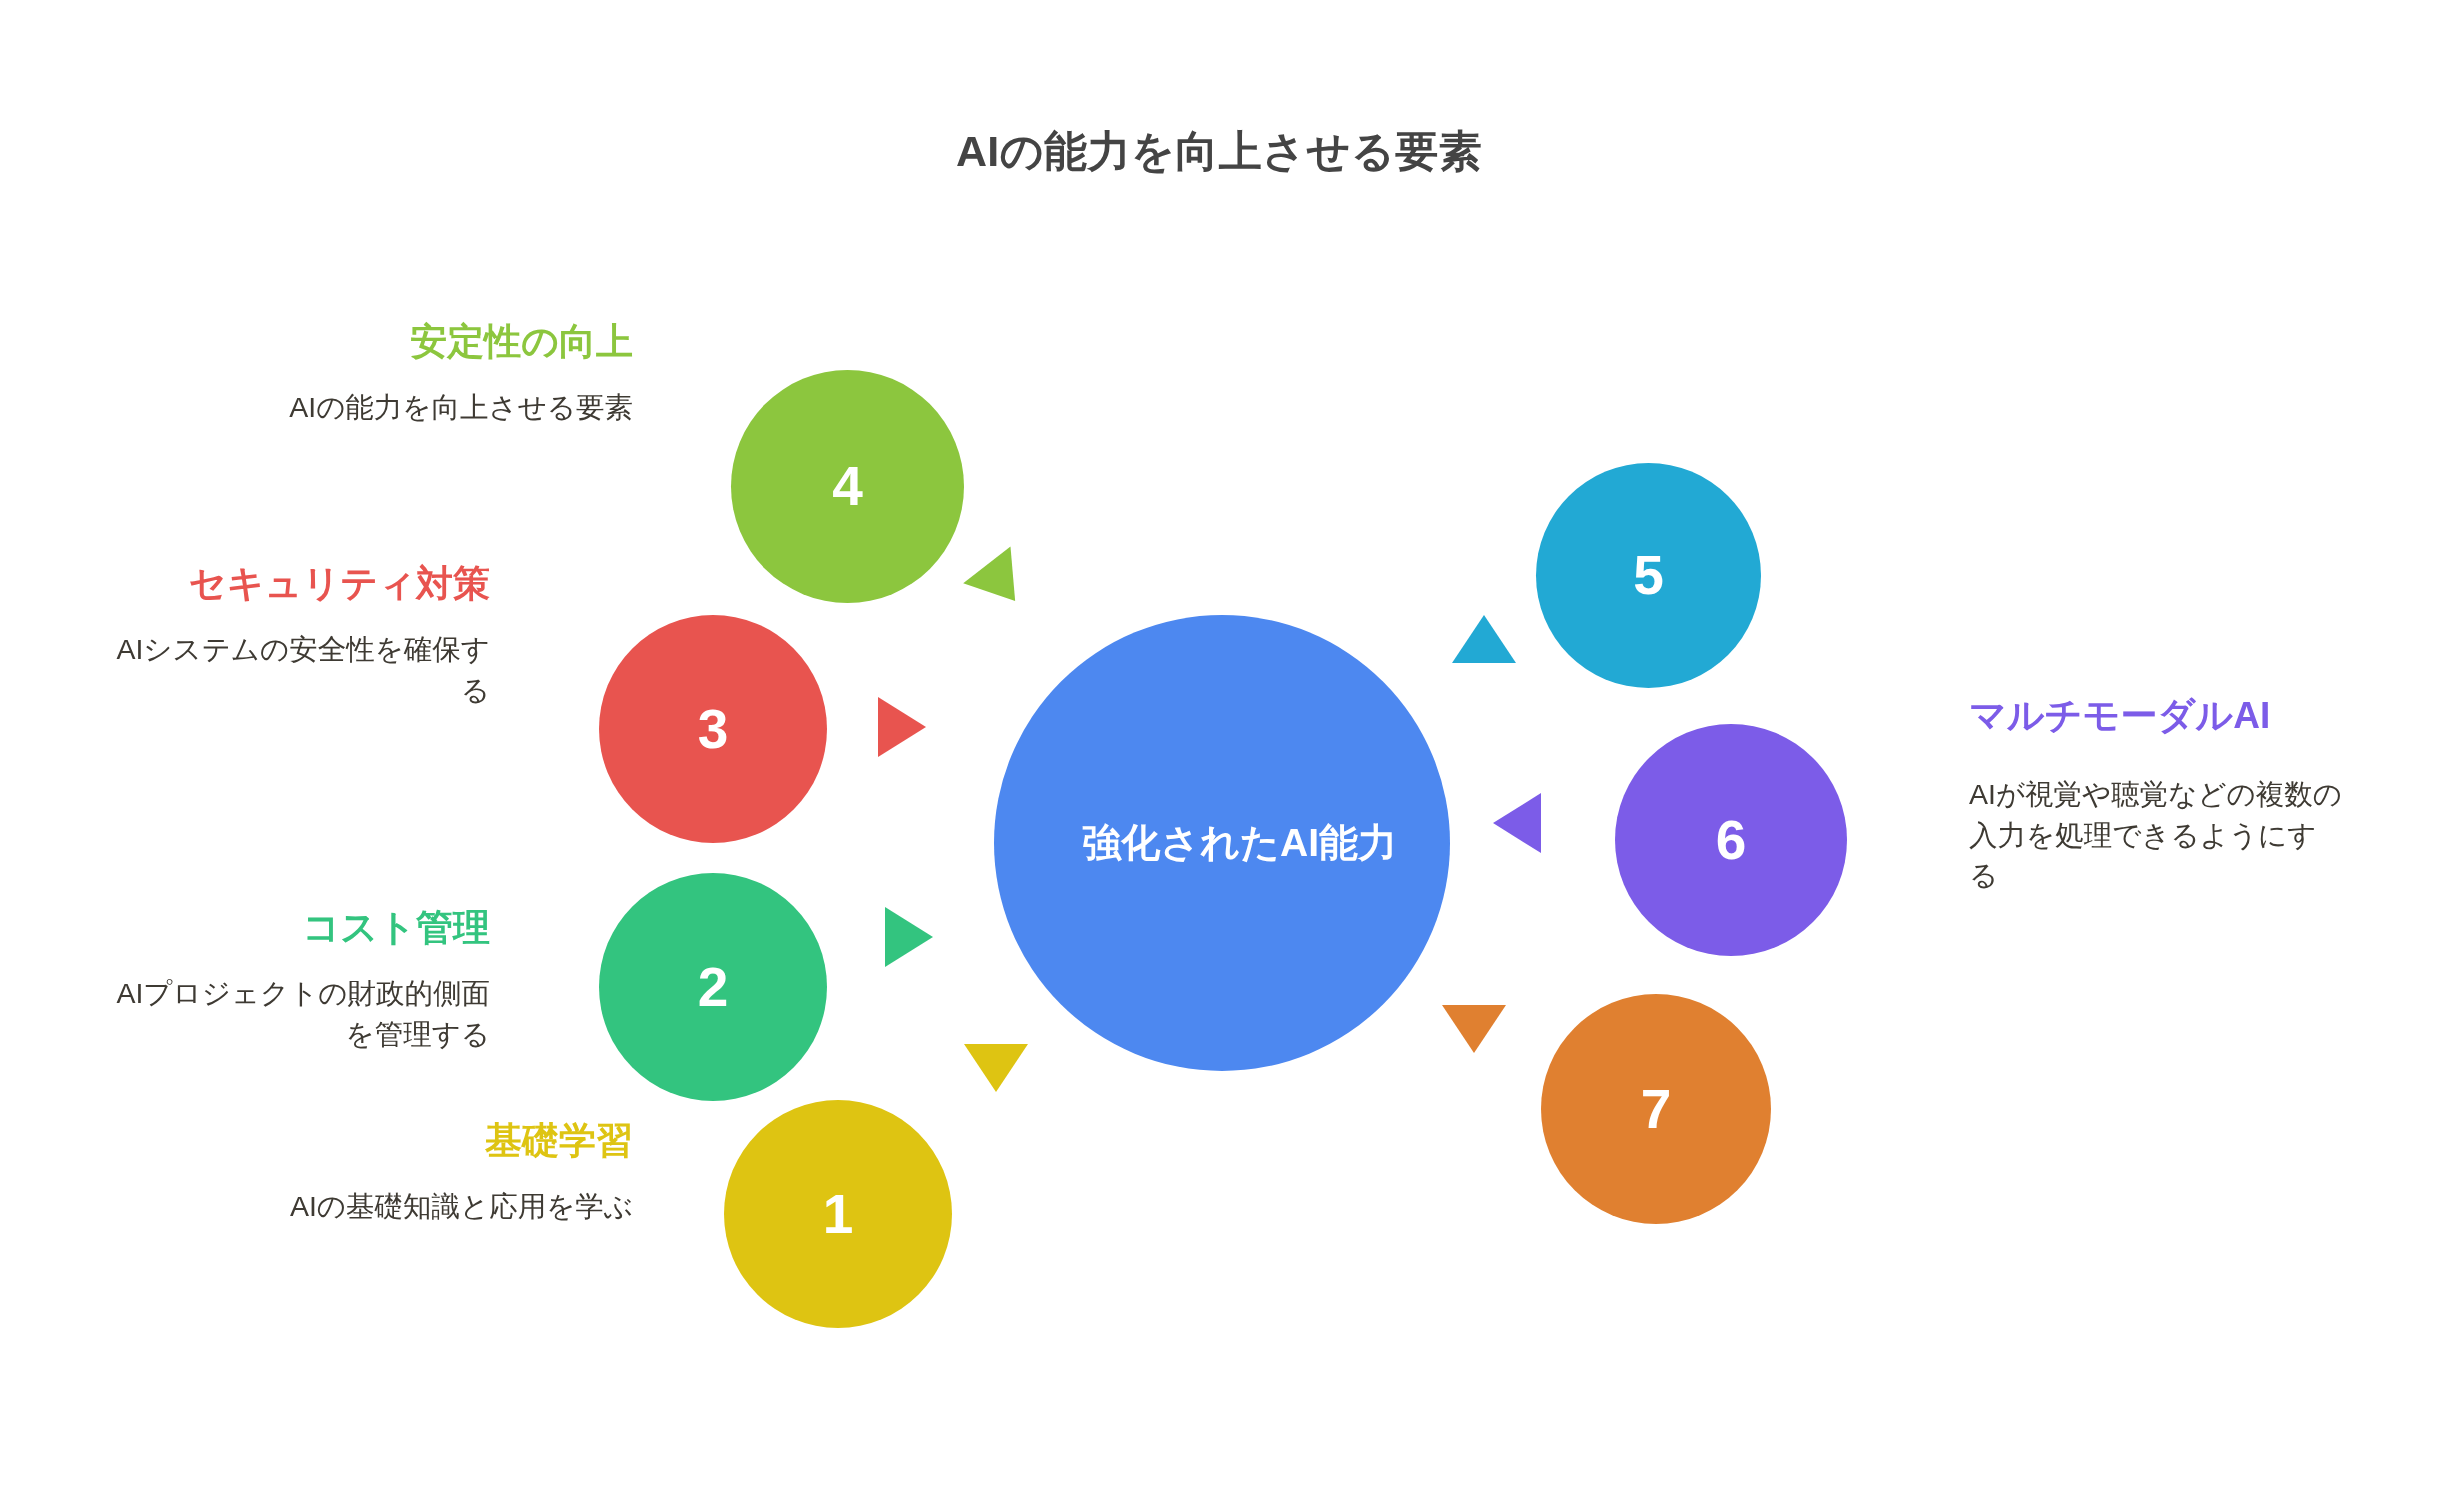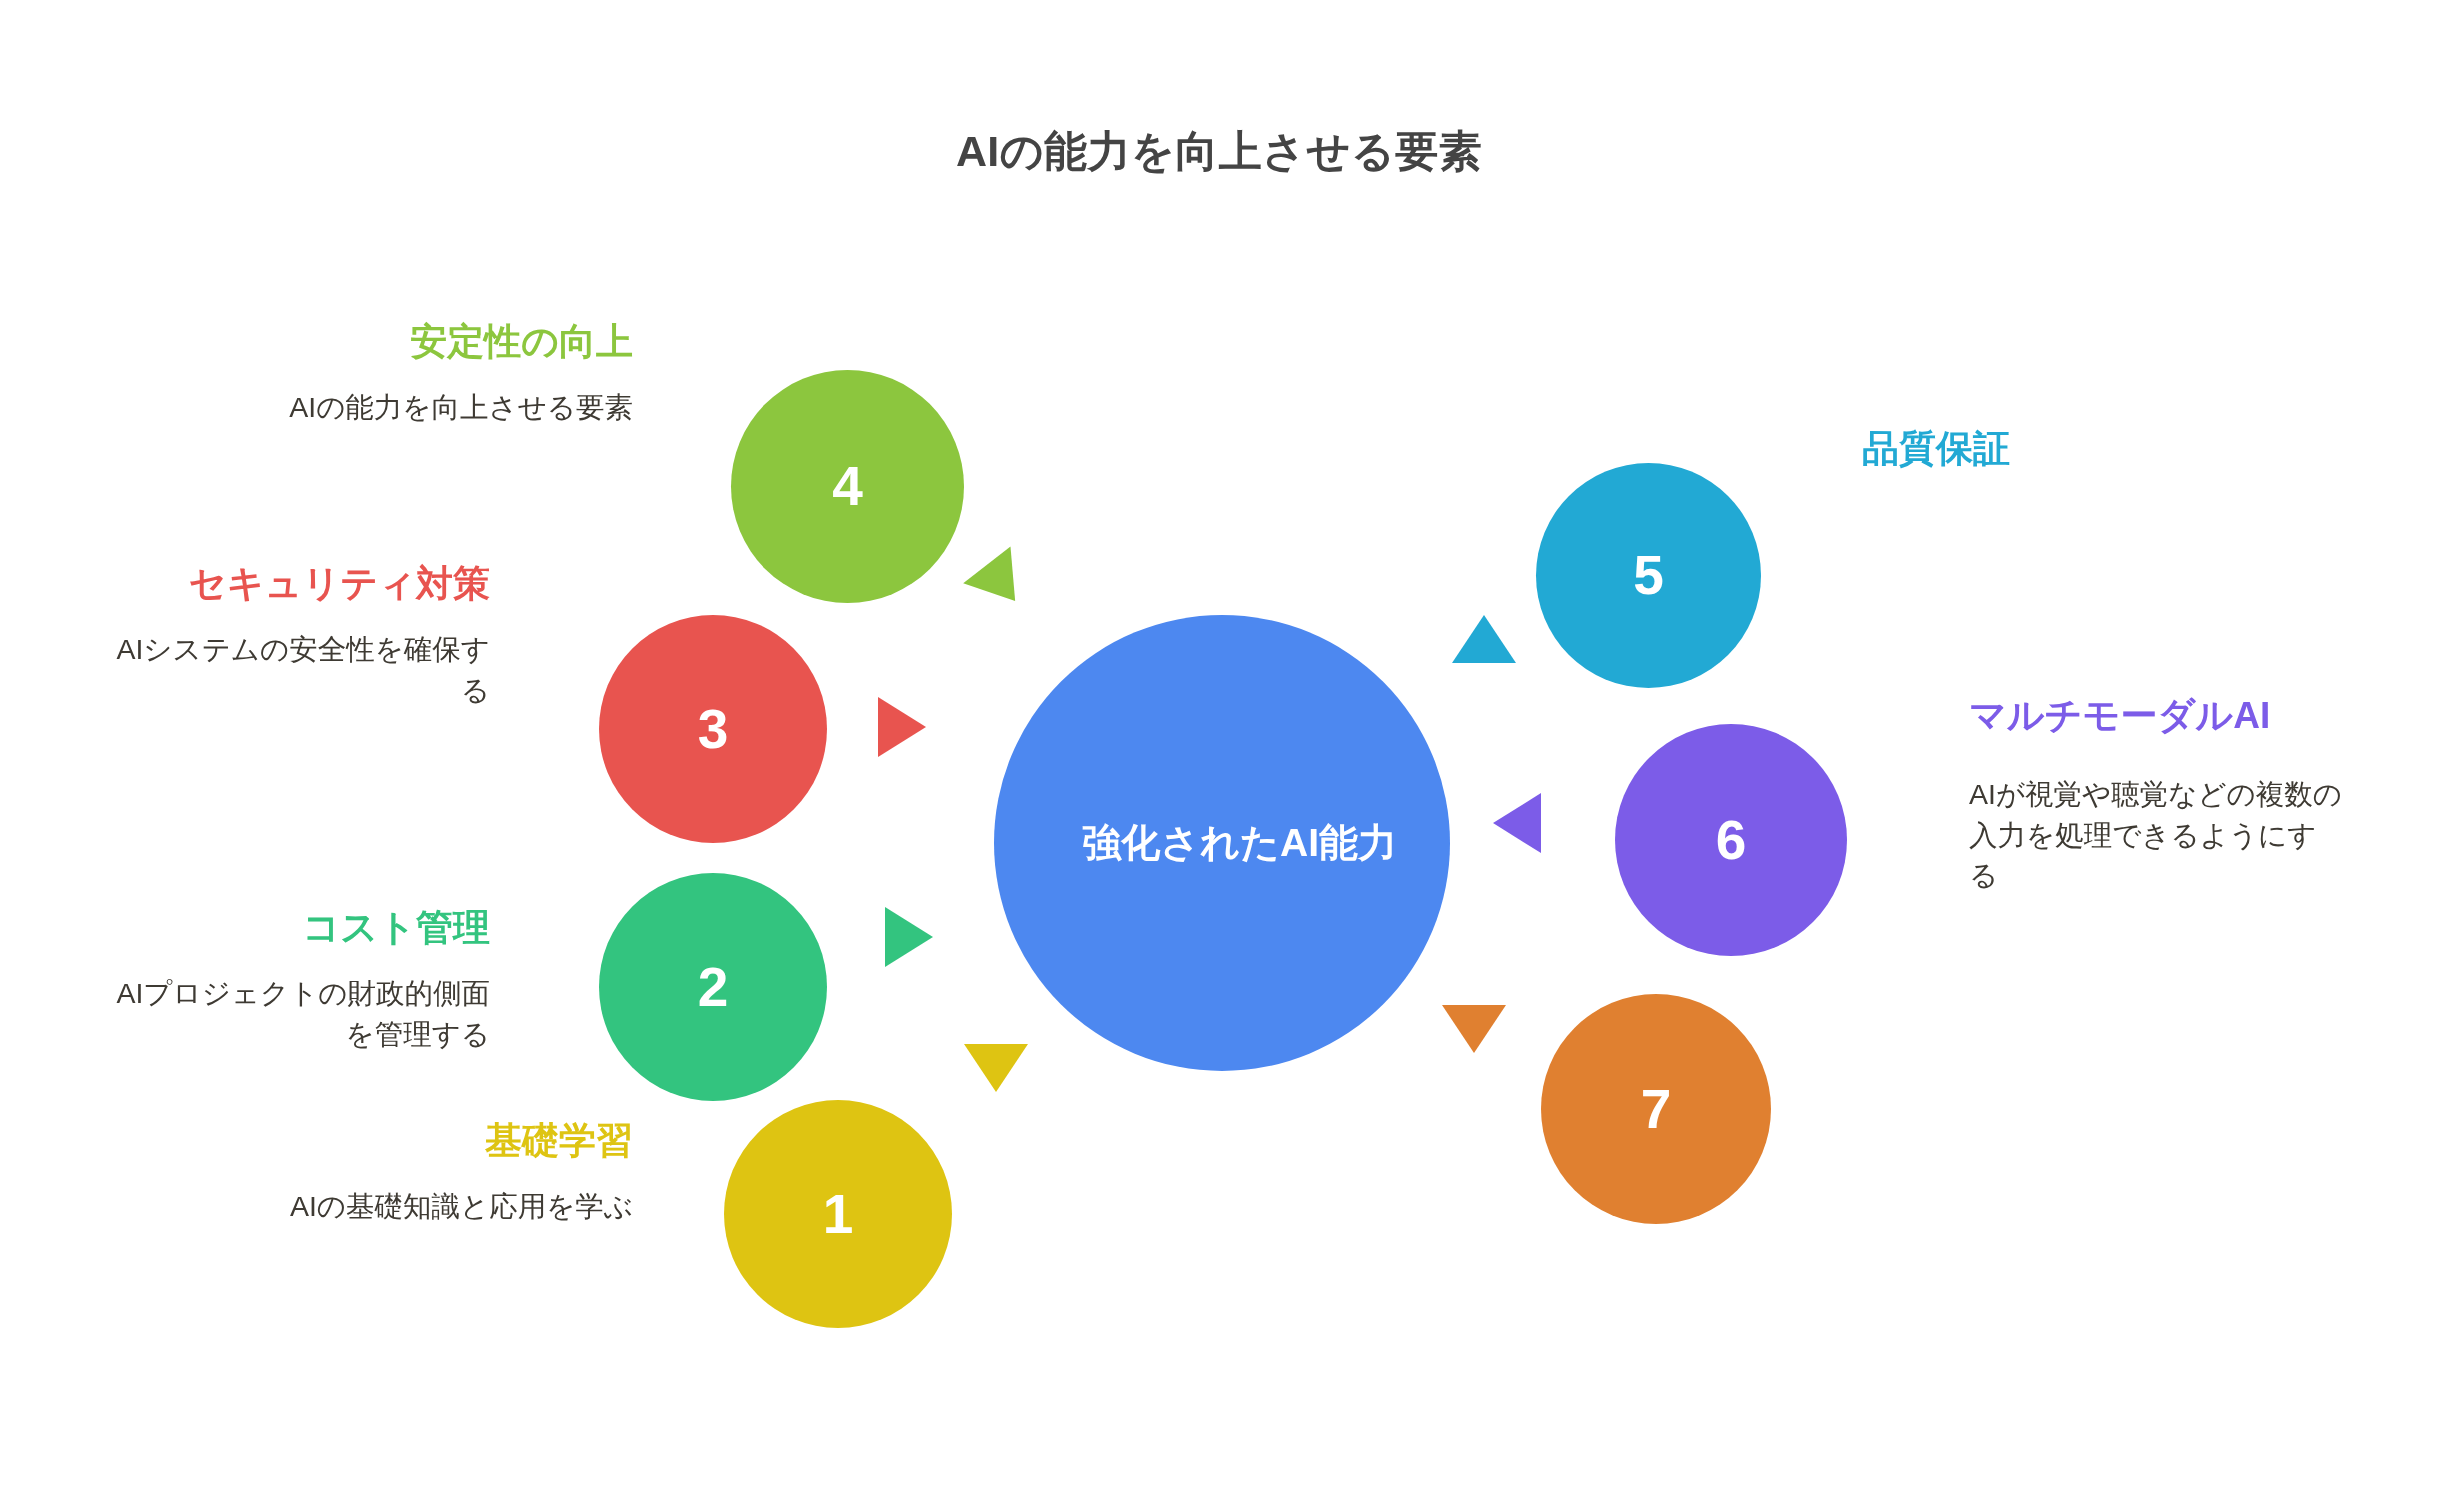--- a/index.html
+++ b/index.html
@@ -142,21 +142,20 @@
     <div class="label-title" style="color:#33c47f;">コスト管理</div>
     <div class="label-desc" style="width:392px;">AIプロジェクトの財政的側面を管理する</div>
   </div>
 
   <div class="label-block align-right" style="left:98px; top:1102px; width:535px;">
     <div class="label-title" style="color:#dec412;">基礎学習</div>
     <div class="label-desc" style="width:392px; margin-left:auto;">AIの基礎知識と応用を学ぶ</div>
   </div>
 
   <div class="label-block align-left" style="left:1862px; top:410px; width:428px;">
-    <div class="label-title" style="color:#22a9d4;">品質保証</div>
   </div>
 
   <div class="label-block align-left" style="left:1969px; top:677px; width:428px;">
     <div class="label-title" style="color:#7c5ce8;">マルチモーダルAI</div>
     <div class="label-desc" style="width:374px; margin-top:36px;">AIが視覚や聴覚などの複数の入力を処理できるようにする</div>
   </div>
 
 
   <div class="node" style="left:731px; top:370px; width:233px; height:233px; background:#8cc63e;">
     <span class="node-num">4</span>

